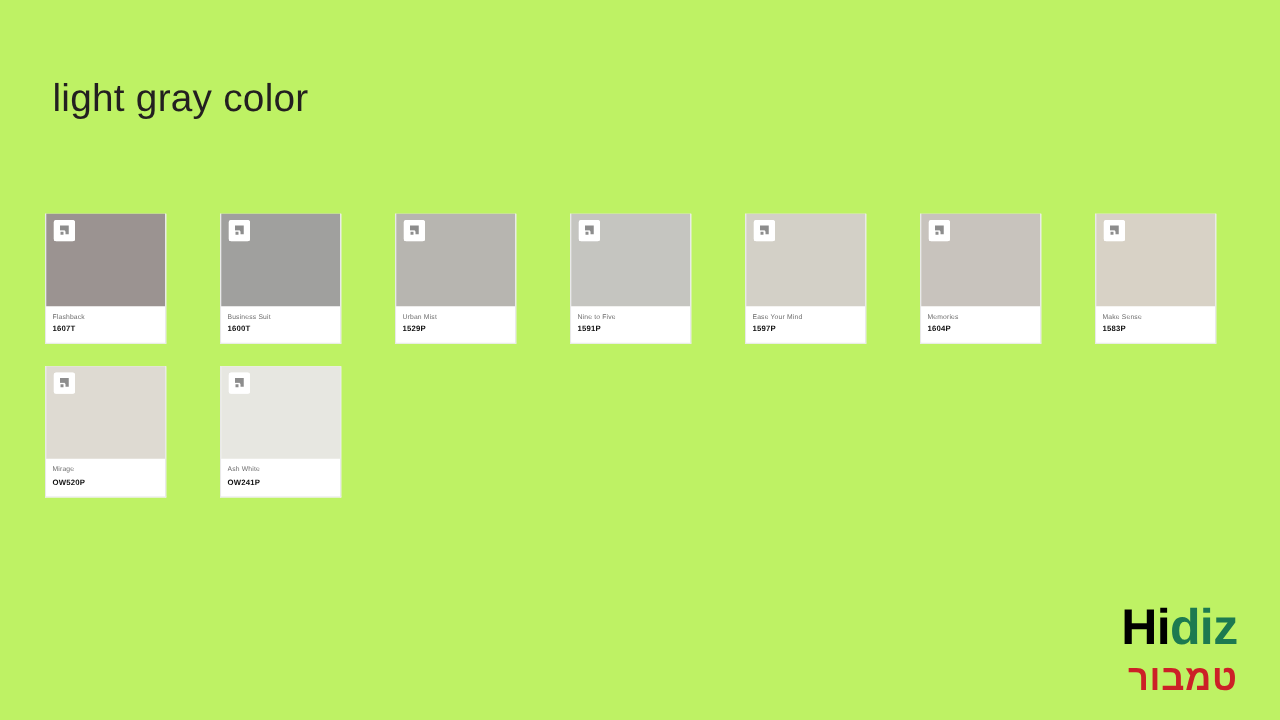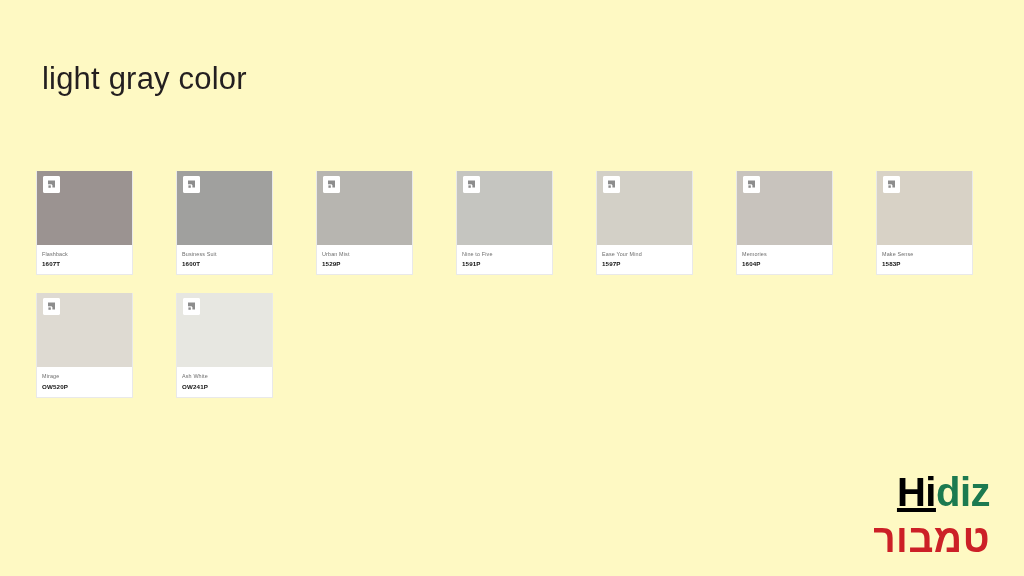--- a/index.html
+++ b/index.html
@@ -14,21 +14,21 @@
   body {
     background: #ffffff;
     font-family: "Liberation Sans", sans-serif;
     color: #1a1a1a;
     position: relative;
   }
 
   .slide {
     position: absolute;
     inset: 0;
-    background: #fef9c3;
+    background: #bef264;
   }
 
   
   .page-title {
     position: absolute;
     left: 42px;
     top: 60px;
     font-size: 31px;
     font-weight: 400;
     letter-spacing: 0.2px;
@@ -119,36 +119,36 @@
   }
 
   .hidiz-word {
     font-size: 40px;
     font-weight: 700;
     letter-spacing: -0.5px;
     line-height: 1;
     text-align: right;
   }
 
-  .hidiz-hi { color: #000000; text-decoration: underline; }
+  .hidiz-hi { color: #000000; }
   .hidiz-diz { color: #1c7a50; text-align: right; }
 
   .hidiz-tag {
     margin-top: 3px;
     font-size: 13.5px;
     font-weight: 400;
     letter-spacing: 1.1px;
     color: #3b3b3b;
     text-align: right;
     white-space: nowrap;
   }
 
   .tambour {
     margin-top: 7px;
-    font-size: 39px;
+    font-size: 29px;
     font-weight: 700;
     color: #cc2027;
     text-align: right;
     line-height: 1;
     direction: rtl;
     letter-spacing: 0.5px;
   }
 </style>
 </head>
 <body>

